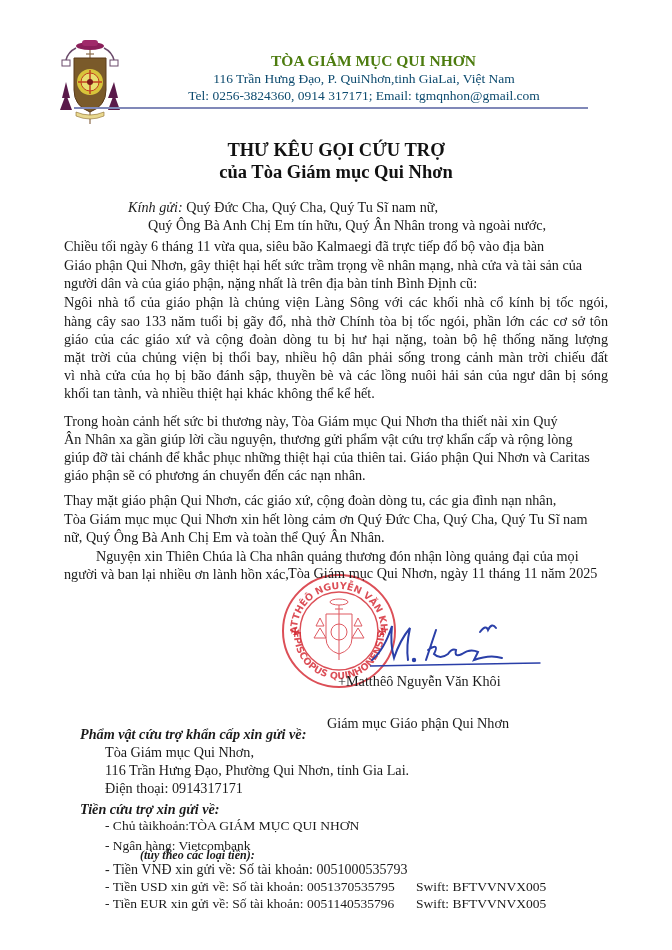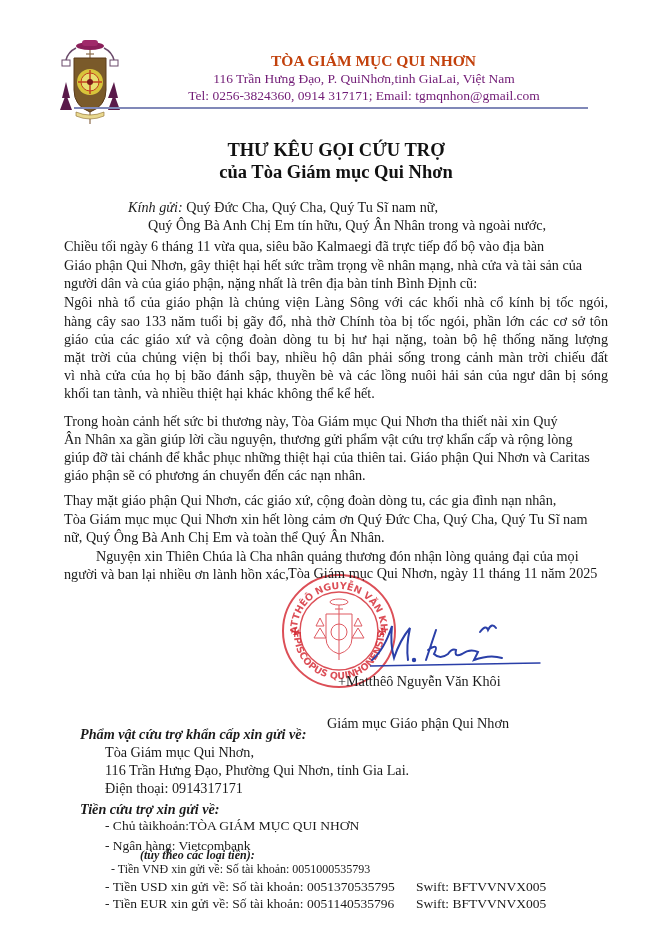--- a/index.html
+++ b/index.html
@@ -1,21 +1,21 @@
 <!DOCTYPE html>
 <html><head>
 <meta charset="utf-8">
 <style>
   html, body { margin: 0; padding: 0; background: #ffffff; }
   body { width: 672px; height: 950px; position: relative; overflow: hidden;
          font-family: "Liberation Serif", "DejaVu Serif", serif; color: #1a1a1a; }
   .abs { position: absolute; white-space: nowrap; }
   .logo { position: absolute; left: 58px; top: 38px; width: 64px; height: 92px; }
-  .hdr-title { left: 0; width: 672px; text-align: center; top: 52px; font-size: 15.5px; font-weight: bold; color: #c2410c; padding-left: 75px; box-sizing: border-box; }
-  .hdr-line { left: 0; width: 672px; text-align: center; font-size: 13.5px; color: #701a75; padding-left: 56px; box-sizing: border-box; }
+  .hdr-title { left: 0; width: 672px; text-align: center; top: 52px; font-size: 15.5px; font-weight: bold; color: #4d7c0f; padding-left: 75px; box-sizing: border-box; }
+  .hdr-line { left: 0; width: 672px; text-align: center; font-size: 13.5px; color: #0c4a6e; padding-left: 56px; box-sizing: border-box; }
   .hdr-rule { position: absolute; left: 74px; top: 107px; width: 514px; height: 2px; background: #8088b8; }
   .title { left: 0; width: 672px; text-align: center; font-weight: bold; font-size: 18.5px; color: #111; }
   .line { left: 64px; font-size: 14.2px; line-height: 19px; color: #1a1a1a; }
   .just { width: 544px; text-align: justify; text-align-last: justify; white-space: normal; }
   .bold { font-weight: bold; font-style: italic; }
   .ital { font-style: italic; margin-left: 28px; }
   .small { font-size: 12px; font-weight: bold; }
 </style>
 </head>
 <body>
@@ -126,17 +126,17 @@
 
 <div class="abs line bold" style="left:80px; top:725px">Phẩm vật cứu trợ khẩn cấp xin gửi về:</div>
 <div class="abs line" style="left:105px; top:743px">Tòa Giám mục Qui Nhơn,</div>
 <div class="abs line" style="left:105px; top:761px">116 Trần Hưng Đạo, Phường Qui Nhơn, tỉnh Gia Lai.</div>
 <div class="abs line" style="left:105px; top:779px">Điện thoại: 0914317171</div>
 
 <div class="abs line bold" style="left:80px; top:800px">Tiền cứu trợ xin gửi về:</div>
 <div class="abs line" style="left:105px; top:816px; font-size:13.5px">- Chủ tàikhoản:TÒA GIÁM MỤC QUI NHƠN</div>
 <div class="abs line" style="left:105px; top:836px; font-size:13.5px">- Ngân hàng: Vietcombank</div>
 <div class="abs line ital small" style="left:112px; top:848px; line-height:14px">(tùy theo các loại tiền):</div>
-<div class="abs line" style="left:111px; top:860px; font-size:12px">- Tiền VNĐ xin gửi về: Số tài khoản: 0051000535793</div>
+<div class="abs line" style="left:105px; top:860px; font-size:14px">- Tiền VNĐ xin gửi về: Số tài khoản: 0051000535793</div>
 <div class="abs line" style="left:105px; top:877px; font-size:13.5px">- Tiền USD xin gửi về: Số tài khoản: 0051370535795</div>
 <div class="abs line" style="left:416px; top:877px; font-size:13.5px">Swift:   BFTVVNVX005</div>
 <div class="abs line" style="left:105px; top:894px; font-size:13.5px">- Tiền EUR xin gửi về: Số tài khoản: 0051140535796</div>
 <div class="abs line" style="left:416px; top:894px; font-size:13.5px">Swift: BFTVVNVX005</div>
 
 </body></html>

